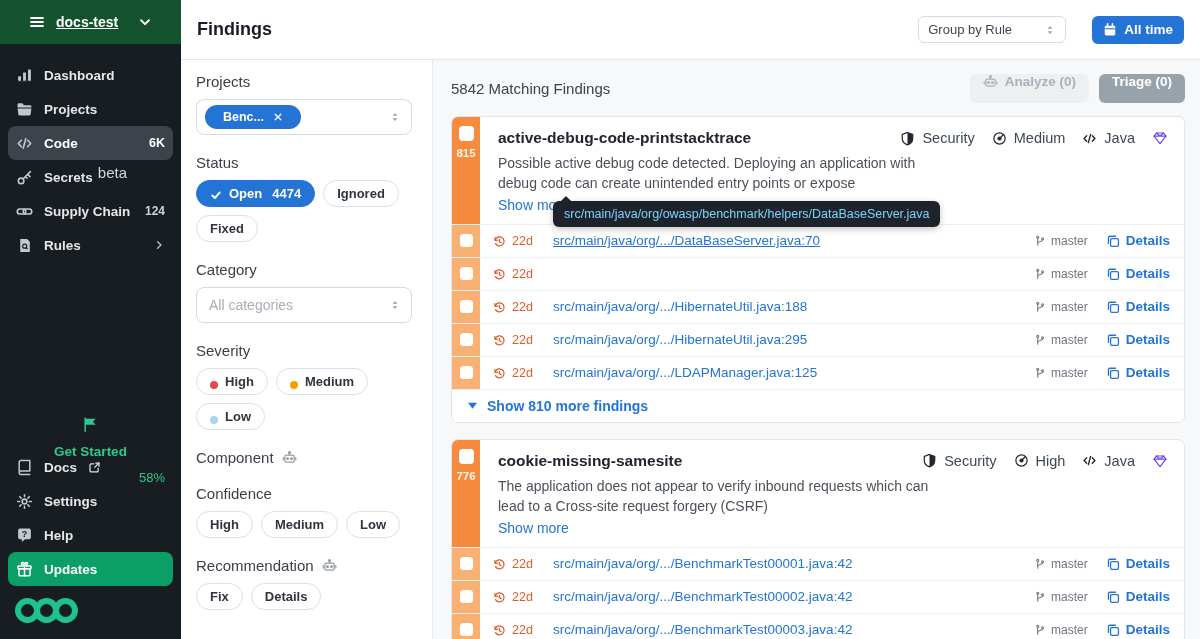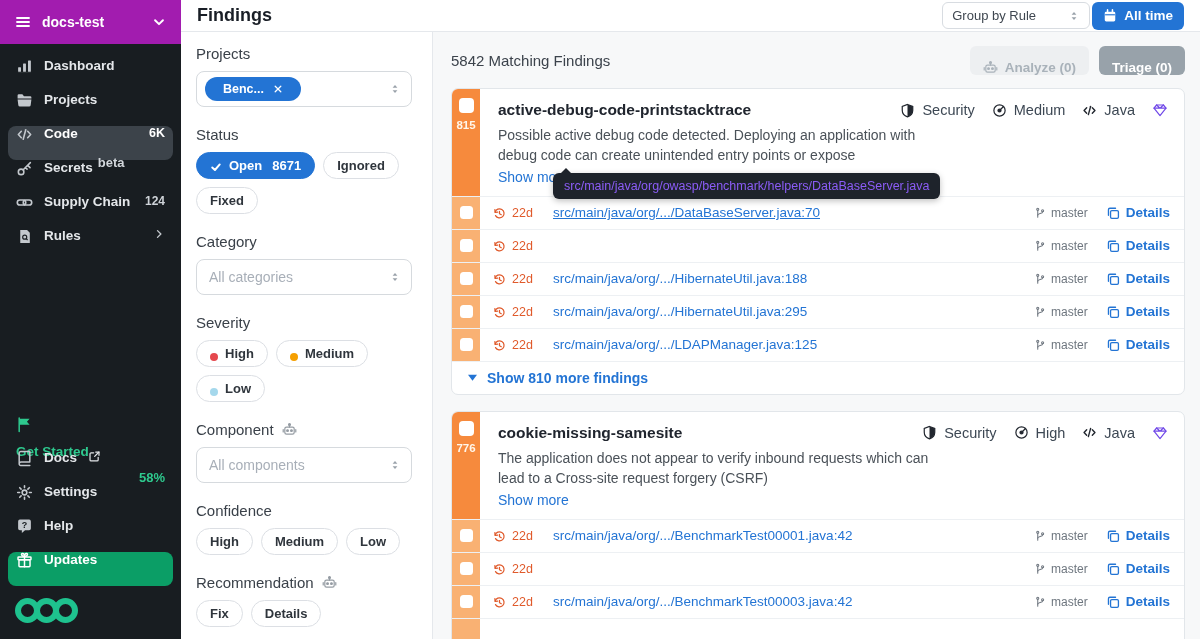--- a/index.html
+++ b/index.html
@@ -7,43 +7,43 @@
   body { font-family:"Liberation Sans","DejaVu Sans",sans-serif; background:#fff; color:#20252e; }
   .ic { display:inline-flex; flex:none; }
   .ic svg { width:100%; height:100%; display:block; }
   .i10{width:10px;height:10px}.i12{width:12px;height:12px}.i13{width:13px;height:13px}
   .i14{width:14px;height:14px}.i15{width:15px;height:15px}.i16{width:16px;height:16px}.i17{width:17px;height:17px}
 
   .app { display:flex; width:1200px; height:639px; }
 
   
   .sidebar { width:181px; flex:none; background:#181d21; color:#e4e7ea; display:flex; flex-direction:column; }
-  .brand { height:44px; flex:none; display:flex; align-items:center; gap:11px; padding:0 15px; background:#a21caf; color:#fff; }
+  .brand { height:44px; flex:none; display:flex; align-items:center; gap:11px; padding:0 29px; background:#14532d; color:#fff;text-decoration:underline; }
   .brand-title { font-size:14px; font-weight:700; }
   .brand-chev { margin-left:auto; color:#fff; }
   .side-nav { padding:14px 8px 0; }
   .side-nav.bottom { margin-top:auto; padding-top:0; }
-  .side-item { height:34px; border-radius:8px; display:flex; gap:11px; padding:0 8px; font-size:13.5px; font-weight:600; color:#e4e7ea; cursor:pointer; }
+  .side-item { height:34px; border-radius:8px; display:flex; align-items:center; gap:11px; padding:0 8px; font-size:13.5px; font-weight:600; color:#e4e7ea; cursor:pointer; }
   .side-item .s-ic { color:#c3c8cd; }
   .side-item.active { background:#3c434a; color:#fff; }
   .side-item.accent, .side-item.accent .s-ic { color:#2ec98e;flex-direction:column; }
   .side-item.green-bg { background:#0b9e66; color:#fff; }
   .side-item.green-bg .s-ic { color:#fff; }
   .s-right { margin-left:auto; }
   .b-strong { font-weight:700; font-size:12.5px; color:#fff; }
   .b-meta { font-size:12px; color:#ced3d8; font-weight:600; }
-  .side-item.accent .b-meta { color:#2ec98e; font-weight:700; font-size:13px; }
+  .side-item.accent .b-meta { color:#2ec98e; font-weight:400; font-size:13px; }
   .b-chev { color:#c3c8cd; }
-  .s-sup { font-size:13px; color:#d2d7db; position:relative; top:-5px; margin-left:-6px; font-weight:700; }
+  .s-sup { font-size:15px; color:#d2d7db; position:relative; top:-5px; margin-left:-6px; font-weight:400; }
   .logo { display:flex; padding:12px 15px 16px; }
   .ring { width:25px; height:25px; border:6.5px solid #1ec28e; border-radius:50%; margin-right:-6px; }
 
   
   .right { flex:1; display:flex; flex-direction:column; min-width:0; }
-  .topbar { height:32px; flex:none; background:#fff; border-bottom:1px solid #e5e8ec; display:flex; align-items:center; padding:8px 16px; gap:2px; }
+  .topbar { height:60px; flex:none; background:#fff; border-bottom:1px solid #e5e8ec; display:flex; align-items:center; padding:8px 16px; gap:26px; }
   .page-title { font-size:18px; font-weight:800; color:#191e26; }
   .groupby { margin-left:auto; width:148px; height:27px; border:1px solid #d8dce1; border-radius:6px; background:#fff; display:flex; align-items:center; justify-content:space-between; padding:0 9px; font-size:13px; color:#3f4750; cursor:pointer; }
   .mut { color:#9aa2aa; }
   .alltime { height:28px; background:#2374d4; border:none; color:#fff; font-weight:700; font-size:13.5px; border-radius:6px; display:flex; gap:7px; padding:0 11px; align-items:center; cursor:pointer; font-family:inherit; }
 
   .content { flex:1; display:flex; min-height:0; }
 
   
   .filters { width:252px; flex:none; background:#fff; border-right:1px solid #e5e8ec; padding:13px 20px 0 15px; overflow:hidden; }
   .f-sec { margin-bottom:19px; }
@@ -56,21 +56,21 @@
   .pill.primary { background:#2374d4; border-color:#2374d4; color:#fff; }
   .pill .p-count { font-weight:700; margin-left:3px; }
   .dot { width:8px; height:8px; border-radius:50%; }
   .robot { color:#959ca3; }
 
   
   .main { flex:1; background:#f7f8f9; padding:14px 15px 0 18px; position:relative; overflow:hidden; min-width:0; }
   .toolbar { display:flex; align-items:center; margin-bottom:13px; }
   .match { font-size:15px; color:#3c434c; }
   .tb-actions { margin-left:auto; display:flex; gap:10px; }
-  .btn { height:29px; border:none; border-radius:6px; font-weight:700; font-size:13.5px; display:flex; align-items:flex-end; gap:7px; padding:0 13px; cursor:pointer; font-family:inherit; }
+  .btn { height:29px; border:none; border-radius:6px; font-weight:700; font-size:13.5px; display:flex; align-items:flex-start; gap:7px; padding:0 13px; cursor:pointer; font-family:inherit; }
   .btn-analyze { background:#edeff1; color:#a9b2ba; }
   .btn-triage { background:#98a2aa; color:#fff; }
 
   .card { background:#fff; border:1px solid #e2e6ea; border-radius:7px; margin-bottom:16px; overflow:hidden; }
   .c-head { display:flex; }
   .rail { width:28px; flex:none; background:#f68a3d; display:flex; flex-direction:column; align-items:center; padding-top:9px; gap:6px; }
   .cb { width:15px; height:15px; background:#fff; border-radius:4px; cursor:pointer; }
   .count { color:#fff6ea; font-weight:700; font-size:11.5px; }
   .c-body { flex:1; min-width:0; padding:12px 16px 10px 18px; }
   .c-titlerow { display:flex; align-items:center; }
@@ -88,21 +88,21 @@
   .age { color:#e05a2b; font-size:12.5px; display:flex; gap:6px; align-items:flex-end; width:52px; flex:none; }
   .path { color:#2374d4; font-size:13.5px; margin-left:8px; text-decoration:none; cursor:pointer; white-space:nowrap; overflow:hidden; text-overflow:ellipsis; }
   .path.underline { text-decoration:underline; }
   .right-meta { margin-left:auto; display:flex; gap:18px; align-items:center; }
   .branch { color:#6e767f; font-size:12px; display:flex; gap:5px; align-items:center; }
   .details { color:#2374d4; font-weight:700; font-size:13.5px; display:flex; gap:6px; align-items:center; text-decoration:none; cursor:pointer; }
   .c-foot { border-top:1px solid #edf0f3; padding:8px 14px; color:#2374d4; font-weight:700; font-size:14px; display:flex; gap:8px; align-items:center; cursor:pointer; }
   .tri { color:#2374d4; }
   .frow.partial .frow-main { visibility:hidden; }
 
-  .tooltip { position:absolute; left:120px; top:141px; background:#1e232b; color:#8b5cf6; font-size:12.5px; padding:6px 11px; border-radius:6px; white-space:nowrap; z-index:6; box-shadow:0 2px 6px rgba(0,0,0,.25); }
+  .tooltip { position:absolute; left:120px; top:141px; background:#1e232b; color:#7dd3fc; font-size:12.5px; padding:6px 11px; border-radius:6px; white-space:nowrap; z-index:6; box-shadow:0 2px 6px rgba(0,0,0,.25); }
   .tooltip::before { content:""; position:absolute; top:-5px; left:8px; border-left:5px solid transparent; border-right:5px solid transparent; border-bottom:5px solid #1e232b; }
 </style>
 </head>
 <body>
 
 <div class="app">
 
   <aside class="sidebar">
     <div class="brand">
       <span class="ic i16">
@@ -315,21 +315,21 @@
           <div class="f-label">Status</div>
           <div class="pills" id="status-pills">
               <button class="pill primary">
 
     <span class="ic i12 p-check">
                   <svg viewBox="0 0 16 16" fill="none" stroke="currentColor" stroke-linecap="round" stroke-linejoin="round" stroke-width="2.6">
                     <polyline points="3,8.6 6.6,12 13,4.6"></polyline>
                   </svg>
                 </span>
     <span class="p-label">Open</span>
-    <span class="p-count">8671</span>
+    <span class="p-count">4474</span>
   </button>
               <button class="pill">
 
     <span class="p-label">Ignored</span>
 
   </button>
               <button class="pill">
 
     <span class="p-label">Fixed</span>
 
@@ -379,29 +379,20 @@
             <span>Component</span>
             <span class="ic i15 robot">
                 <svg viewBox="0 0 16 16" fill="none" stroke="currentColor" stroke-linecap="round" stroke-linejoin="round" stroke-width="1.3">
                   <rect x="3" y="5.5" width="10" height="7.5" rx="1.8"></rect>
                   <line x1="8" y1="3.4" x2="8" y2="5.5"></line>
                   <circle cx="8" cy="2.6" r="1" fill="currentColor"></circle>
                   <circle cx="5.9" cy="9.2" r="0.9" fill="currentColor"></circle>
                   <circle cx="10.1" cy="9.2" r="0.9" fill="currentColor"></circle>
                   <line x1="1.3" y1="8.2" x2="1.3" y2="10.6"></line>
                   <line x1="14.7" y1="8.2" x2="14.7" y2="10.6"></line>
-                </svg>
-              </span>
-          </div>
-          <div class="select">
-            <span class="ph">All components</span>
-            <span class="ic i12 mut">
-                <svg viewBox="0 0 16 16" fill="currentColor">
-                  <path d="M8 2.6 L11.2 6.2 H4.8 Z"></path>
-                  <path d="M8 13.4 L4.8 9.8 H11.2 Z"></path>
                 </svg>
               </span>
           </div>
         </section>
 
         <section class="f-sec">
           <div class="f-label">Confidence</div>
           <div class="pills" id="confidence-pills">
               <button class="pill">
 
@@ -837,20 +828,21 @@
       <span class="age">
         <span class="ic i13">
                         <svg viewBox="0 0 16 16" fill="none" stroke="currentColor" stroke-linecap="round" stroke-linejoin="round" stroke-width="1.5">
                           <path d="M2.6 6.4 A5.6 5.6 0 1 1 3.1 10.6"></path>
                           <polyline points="2.3,3.2 2.6,6.5 5.9,6.2"></polyline>
                           <polyline points="8,5.4 8,8.4 10.2,9.5"></polyline>
                         </svg>
                       </span>
         <span class="age-t">22d</span>
       </span>
+      <a class="path">src/main/java/org/.../BenchmarkTest00002.java:42</a>
       <div class="right-meta">
         <span class="branch">
           <span class="ic i12">
                           <svg viewBox="0 0 16 16" fill="none" stroke="currentColor" stroke-linecap="round" stroke-linejoin="round" stroke-width="1.4">
                             <line x1="5" y1="4.4" x2="5" y2="13.6"></line>
                             <circle cx="5" cy="3" r="1.4"></circle>
                             <circle cx="11.5" cy="5" r="1.4"></circle>
                             <path d="M11.5 6.5 C11.5 9.2 5 8.2 5 10.8"></path>
                           </svg>
                         </span>

